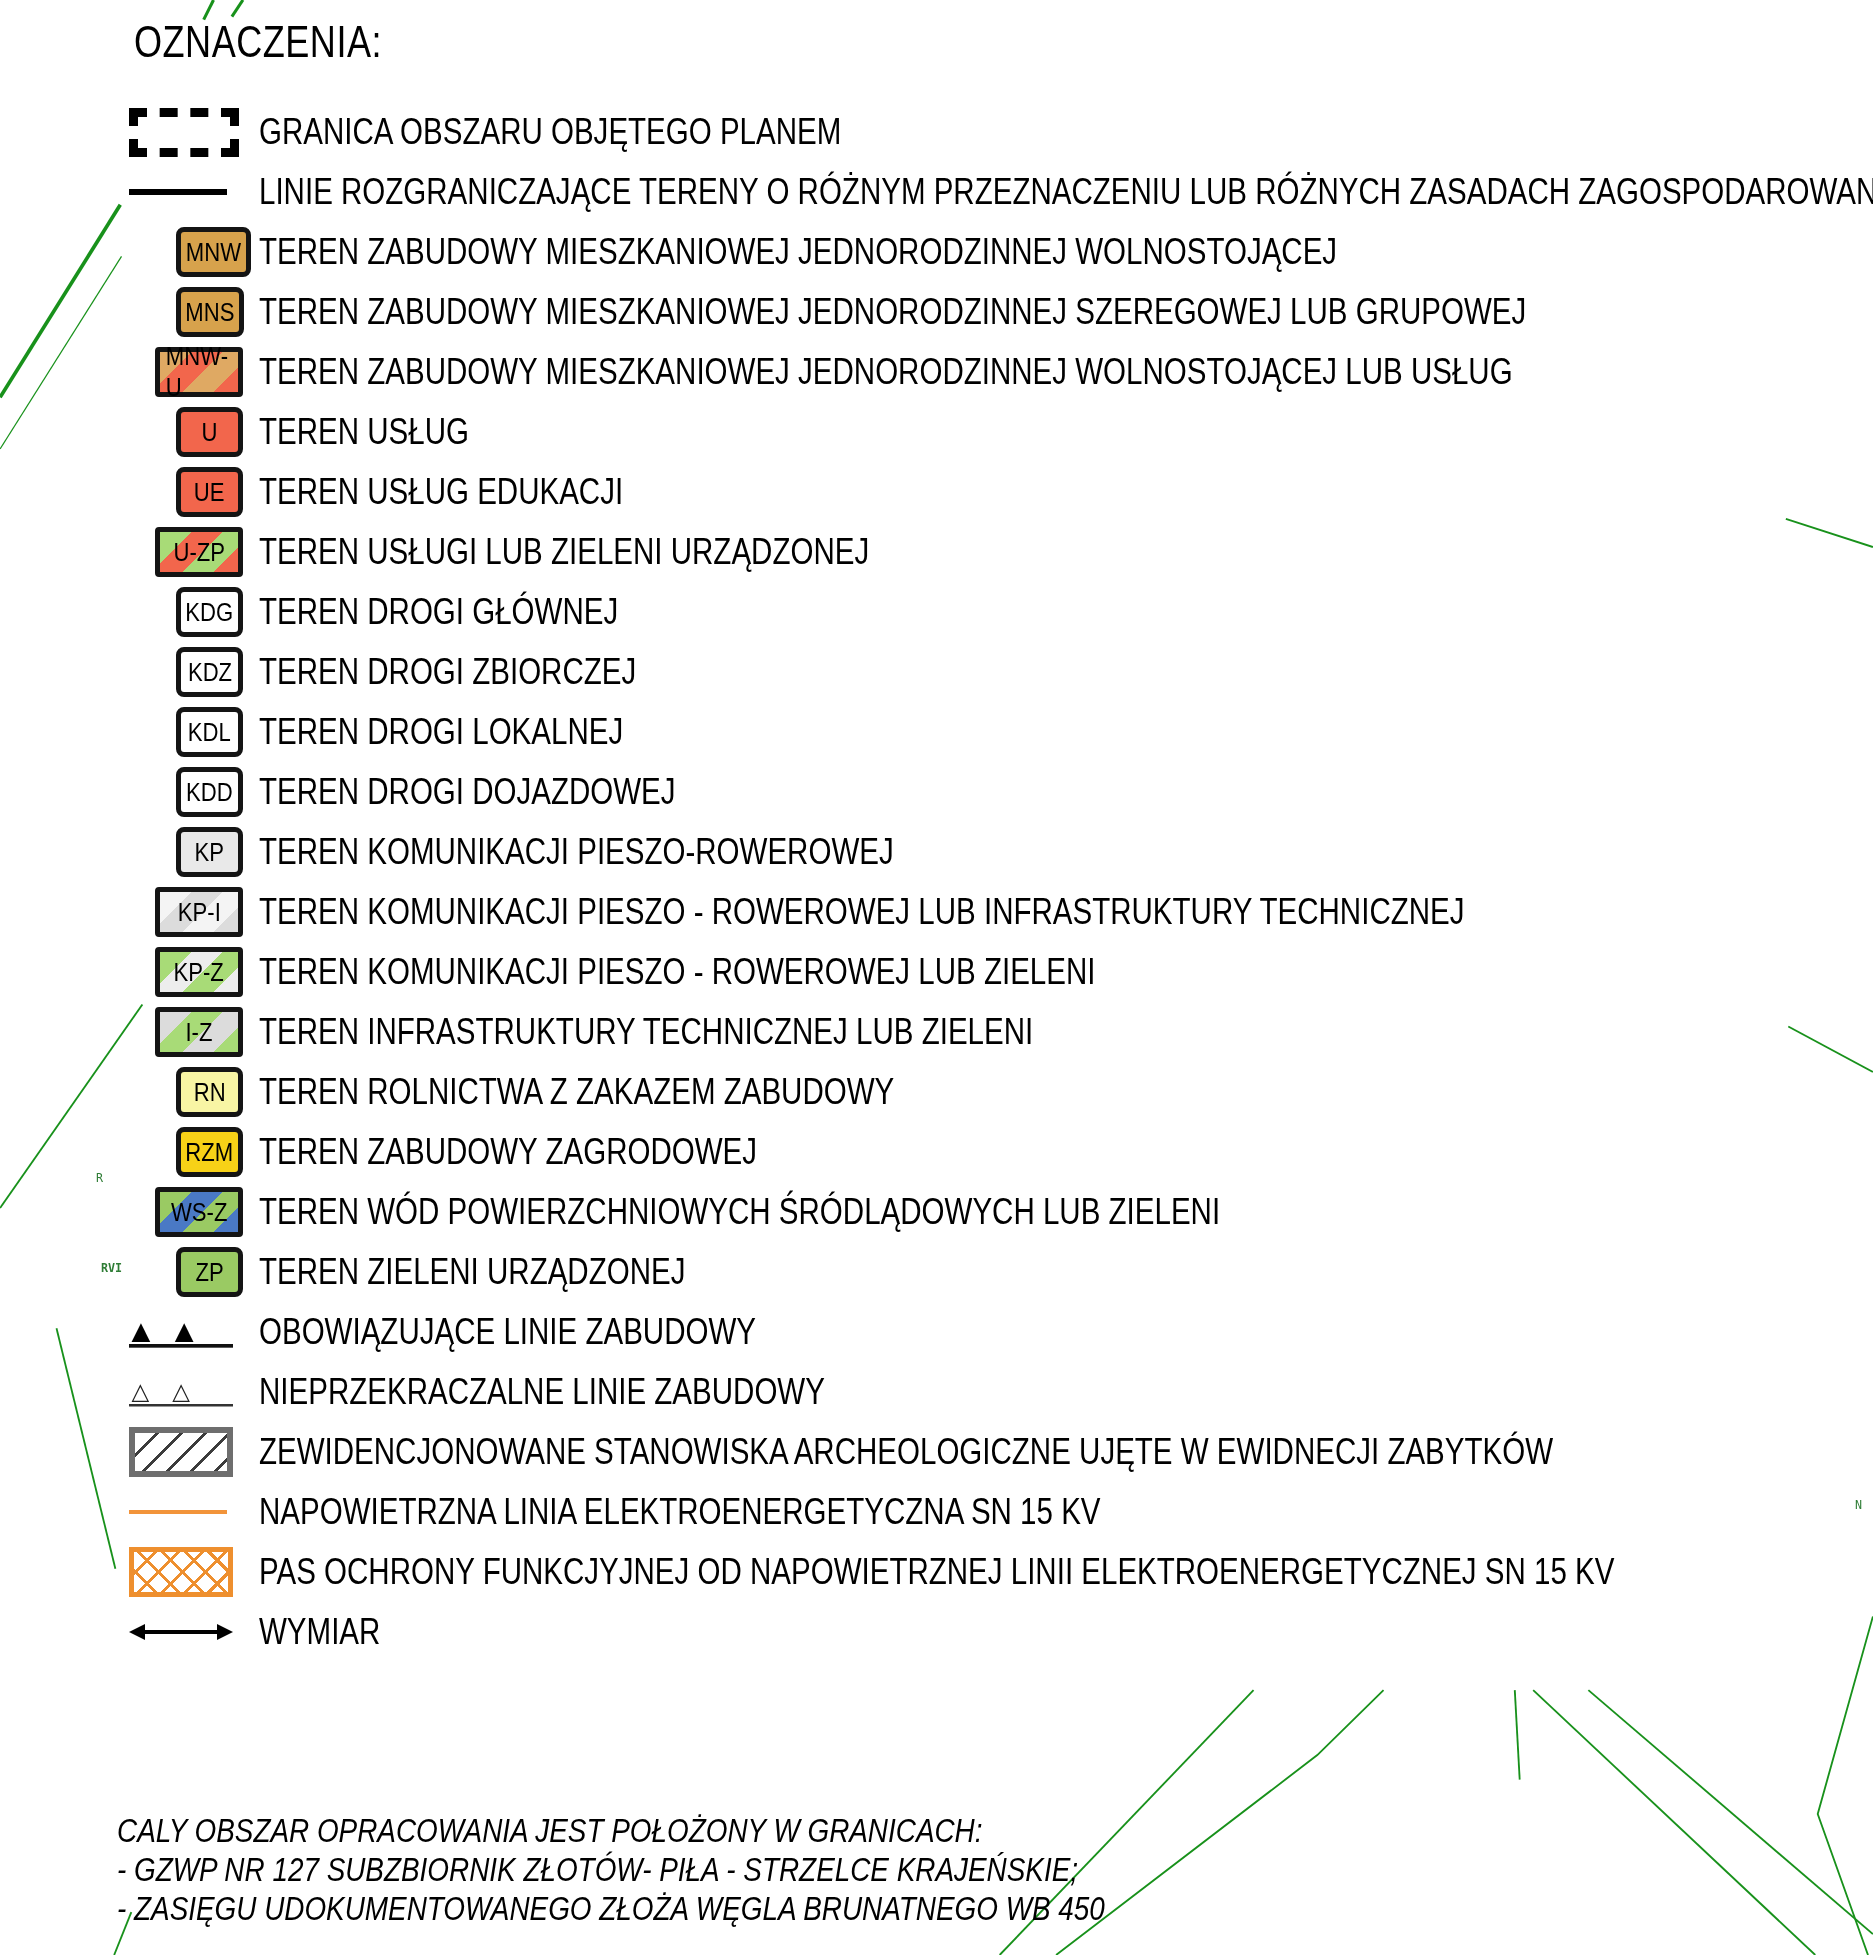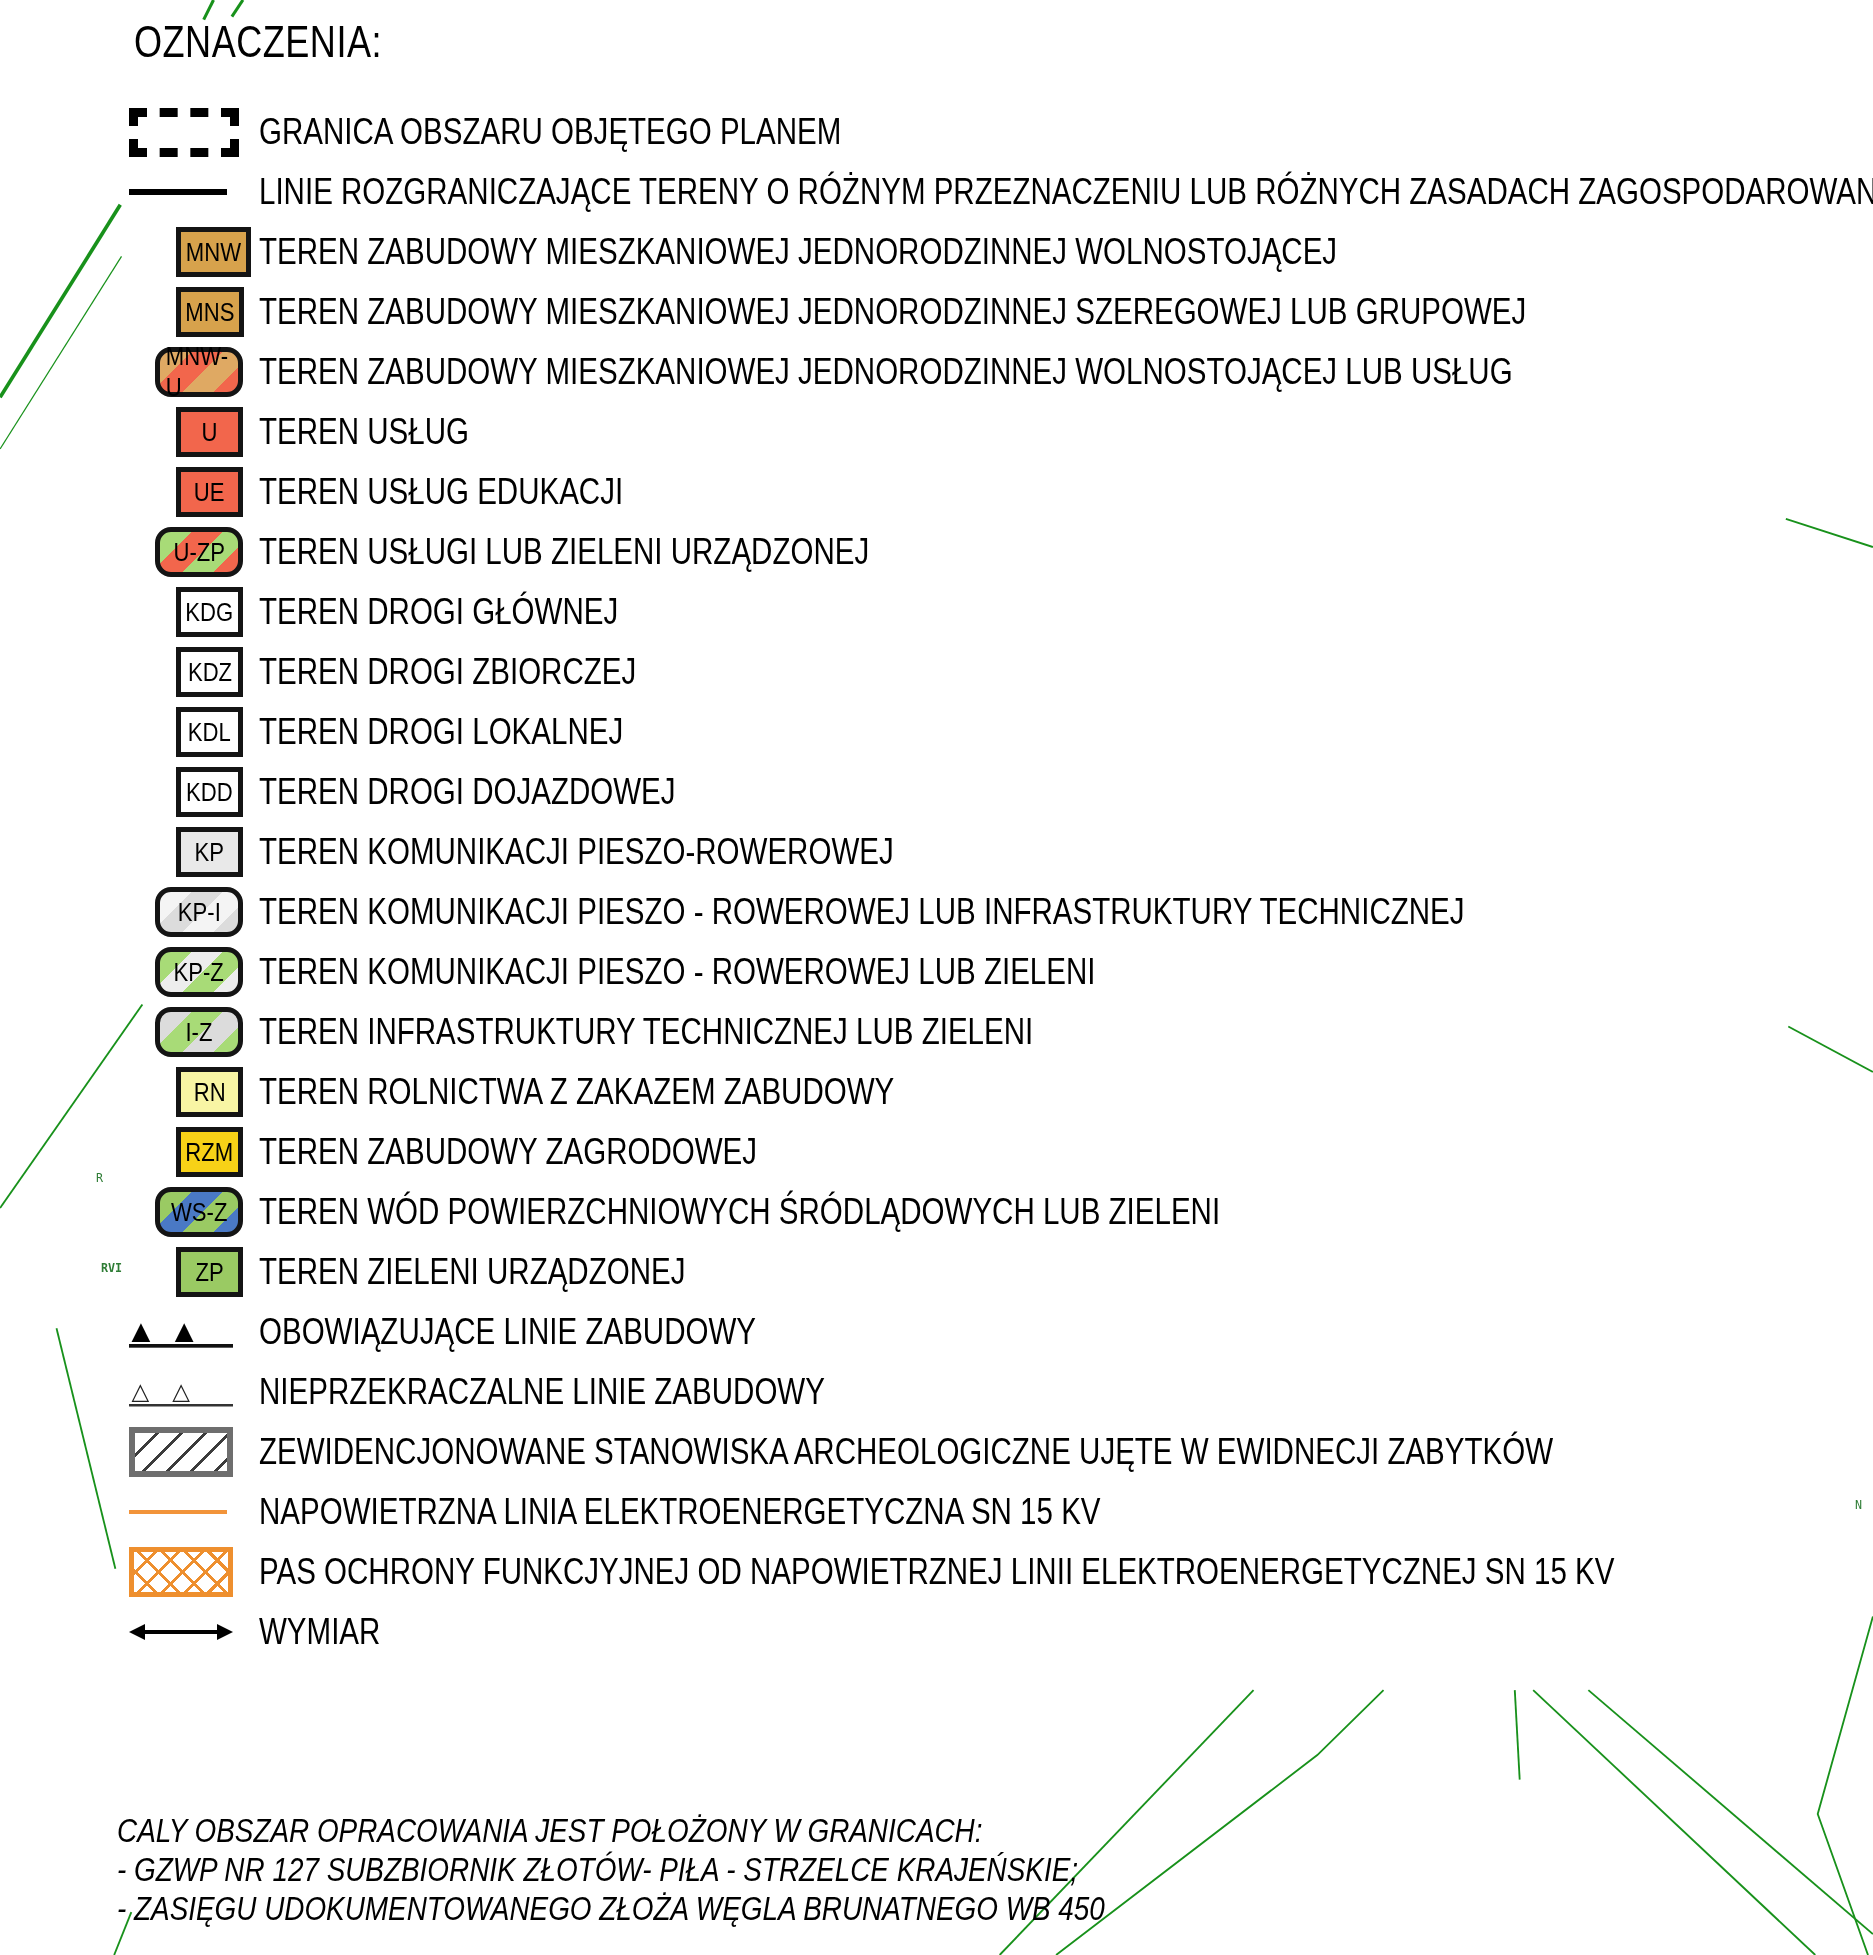--- a/index.html
+++ b/index.html
@@ -12,23 +12,23 @@
            transform:scaleX(0.82);transform-origin:0 0;}
   #legend{position:absolute;left:129px;top:102px;display:flex;flex-direction:column;}
   .row{height:60px;display:flex;align-items:center;}
   .sw-col{width:114px;flex:none;display:flex;justify-content:flex-start;}
   .swatch{position:relative;width:104px;height:50px;box-sizing:border-box;
           display:flex;align-items:center;justify-content:center;}
   .lbl{margin-left:16px;font-size:36px;white-space:nowrap;
        transform:scaleX(0.82);transform-origin:0 50%;}
   .code{font-size:26px;transform:scaleX(0.85);letter-spacing:0;}
   
-  .swatch--solid{background:var(--fill,#fff);border:5.5px solid #141414;border-radius:0;margin-left:47px;}
+  .swatch--solid{background:var(--fill,#fff);border:5.5px solid #141414;border-radius:8px;margin-left:47px;}
   .swatch--stripes{background:repeating-linear-gradient(135deg,var(--c1) 0 22px,var(--c2) 22px 44px);
-                   border:5.5px solid #141414;border-radius:16px;margin-left:26px;}
+                   border:5.5px solid #141414;border-radius:4px;margin-left:26px;}
   .swatch--boundary{width:110px;height:49px;border:9.2px dashed #000;background:#fff;}
   .swatch--black-line{background:linear-gradient(#000 0 0) 0 50%/98px 6.1px no-repeat;}
   .swatch--orange-line{background:linear-gradient(var(--fill) 0 0) 0 50%/98px 4.3px no-repeat;}
   .swatch--bl-filled{background:linear-gradient(#111 0 0) 0 37px/107px 3.7px no-repeat;}
   .swatch--bl-filled::after{content:"\25B2\2002\2002\25B2";position:absolute;left:2.5px;top:8.6px;
        font-family:"DejaVu Sans",sans-serif;font-size:24.5px;line-height:29px;color:#000;}
   .swatch--bl-open{background:linear-gradient(#333 0 0) 0 37px/107px 2.5px no-repeat;}
   .swatch--bl-open::after{content:"\25B3\2002\2002\25B3";position:absolute;left:2.5px;top:9.8px;
        font-family:"DejaVu Sans",sans-serif;font-size:23px;line-height:28px;color:#222;}
   .swatch--hatch{background:#fff repeating-linear-gradient(135deg,transparent 0 14.7px,#3c3c3c 14.7px 17px);

